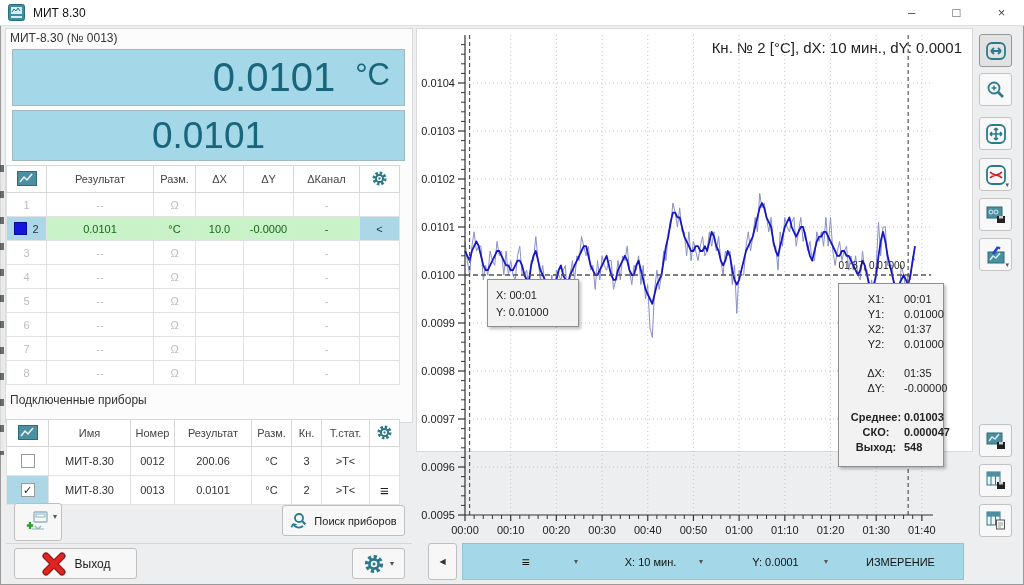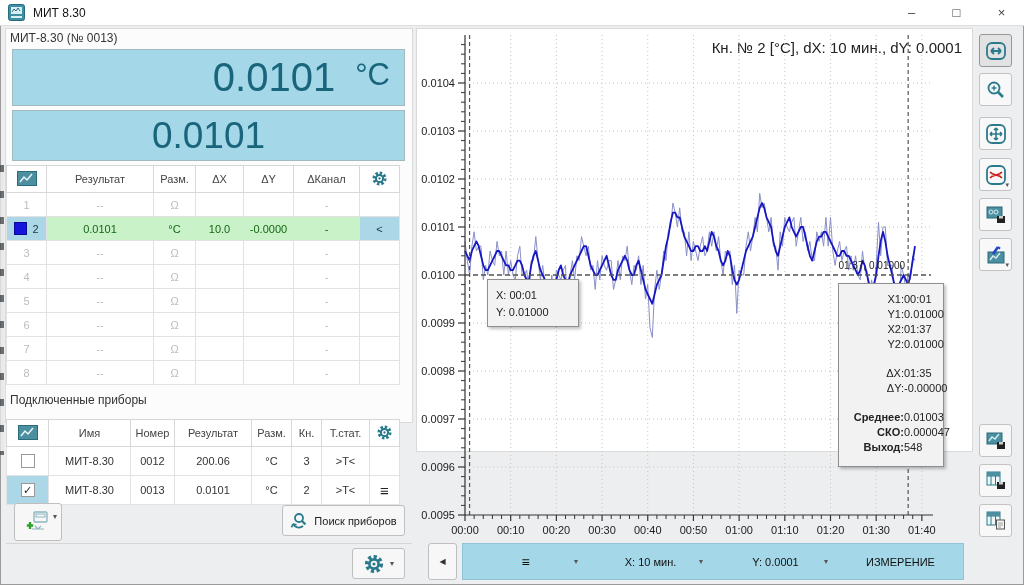--- a/index.html
+++ b/index.html
@@ -43,24 +43,24 @@
   #exit-btn{left:8px;top:519px;width:123px;height:31px;gap:8px;font-size:12px}
   #settings-btn{left:346px;top:519px;width:53px;height:31px;gap:5px}
   .caret{font-size:8px;color:#555}
   
   #chart-title{position:absolute;right:10px;top:10px;font-size:15px;color:#222}
   #chart-svg{position:absolute;left:0;top:0}
   .float-box{position:absolute;background:#f2f2f2;border:1px solid #8f8f8f;box-shadow:2px 2px 3px rgba(0,0,0,.25);font-size:11px;color:#222;box-sizing:border-box}
   #tooltip-box{left:70px;top:250px;width:92px;height:48px;padding:7px 8px;line-height:17px}
   #stats-box{left:421px;top:254px;width:106px;height:184px;padding:8px 9px 6px 9px}
   .stat-row{display:flex;line-height:15px}
-  .stat-row .sl{flex:none;width:56px;text-align:right}
+  .stat-row .sl{flex:none;width:56px;text-align:center}
   .stat-row .sv{text-align:left}
   .stat-row.bold{font-weight:bold}
-  .stat-row.bold .sv{font-weight:normal}
+  .stat-row.bold .sv{font-weight:bold}
   .stat-sp{height:14px}
   
   #chart-back-btn{position:absolute;left:11px;top:514px;width:29px;height:37px;background:#f7f7f7;border:1px solid #bfbfbf;border-radius:3px;display:flex;align-items:center;justify-content:center;font-size:8px;color:#333;box-sizing:border-box}
   #chart-toolbar{position:absolute;left:45px;top:514px;width:502px;height:37px;background:#a4d8e8;border:1px solid #8fc3d6;box-sizing:border-box;display:flex;font-size:11px;color:#111}
   .ct-item{flex:1;display:flex;align-items:center;justify-content:center;position:relative}
   .ct-item .caret{position:absolute;right:10px}
   .ct-label{font-size:11px}
   .ct-item[data-idx="0"] .ct-label{font-size:14px}
   
   .rt-btn{position:absolute;left:979px;width:33px;height:33px;background:#f8f8f8;border:1px solid #c3c3c3;border-radius:3px;display:flex;align-items:center;justify-content:center;box-sizing:border-box}
@@ -273,20 +273,27 @@
       <path d="M3 12a6.5 6.5 0 0 0 10 2" fill="none" stroke="#2a7a8c" stroke-width="1.8"></path>
       <path d="M3 12l-1.5 3.4M3 12l3.6 0.8" stroke="#2a7a8c" stroke-width="1.6"></path>
       <circle cx="9" cy="6" r="4" fill="#f4f9fa" stroke="#2a7a8c" stroke-width="1.8"></circle>
       <path d="M12 9l3.4 3.4" stroke="#2a7a8c" stroke-width="2.2"></path>
     </svg>
     <span>Поиск приборов</span>
   </div>
 
   <div class="lp-sep"></div>
 
+  <div class="btn" id="exit-btn">
+    <svg width="26" height="26" viewBox="0 0 26 26">
+      <path d="M5 5L21 21M21 5L5 21" stroke="#8c1515" stroke-width="7" stroke-linecap="round"></path>
+      <path d="M5 5L21 21M21 5L5 21" stroke="#e32222" stroke-width="4.6" stroke-linecap="round"></path>
+    </svg>
+    <span>Выход</span>
+  </div>
 
   <div class="btn" id="settings-btn">
     <svg width="22" height="22" viewBox="0 0 22 22">
       <circle cx="11" cy="11" r="7" fill="none" stroke="#2a7a8c" stroke-width="4.2" stroke-dasharray="3.1,2.3"></circle>
       <circle cx="11" cy="11" r="4.6" fill="none" stroke="#2a7a8c" stroke-width="2.6"></circle>
       <circle cx="11" cy="11" r="1.5" fill="#2a7a8c"></circle>
     </svg>
     <span class="caret">▾</span>
   </div>
 </div>

